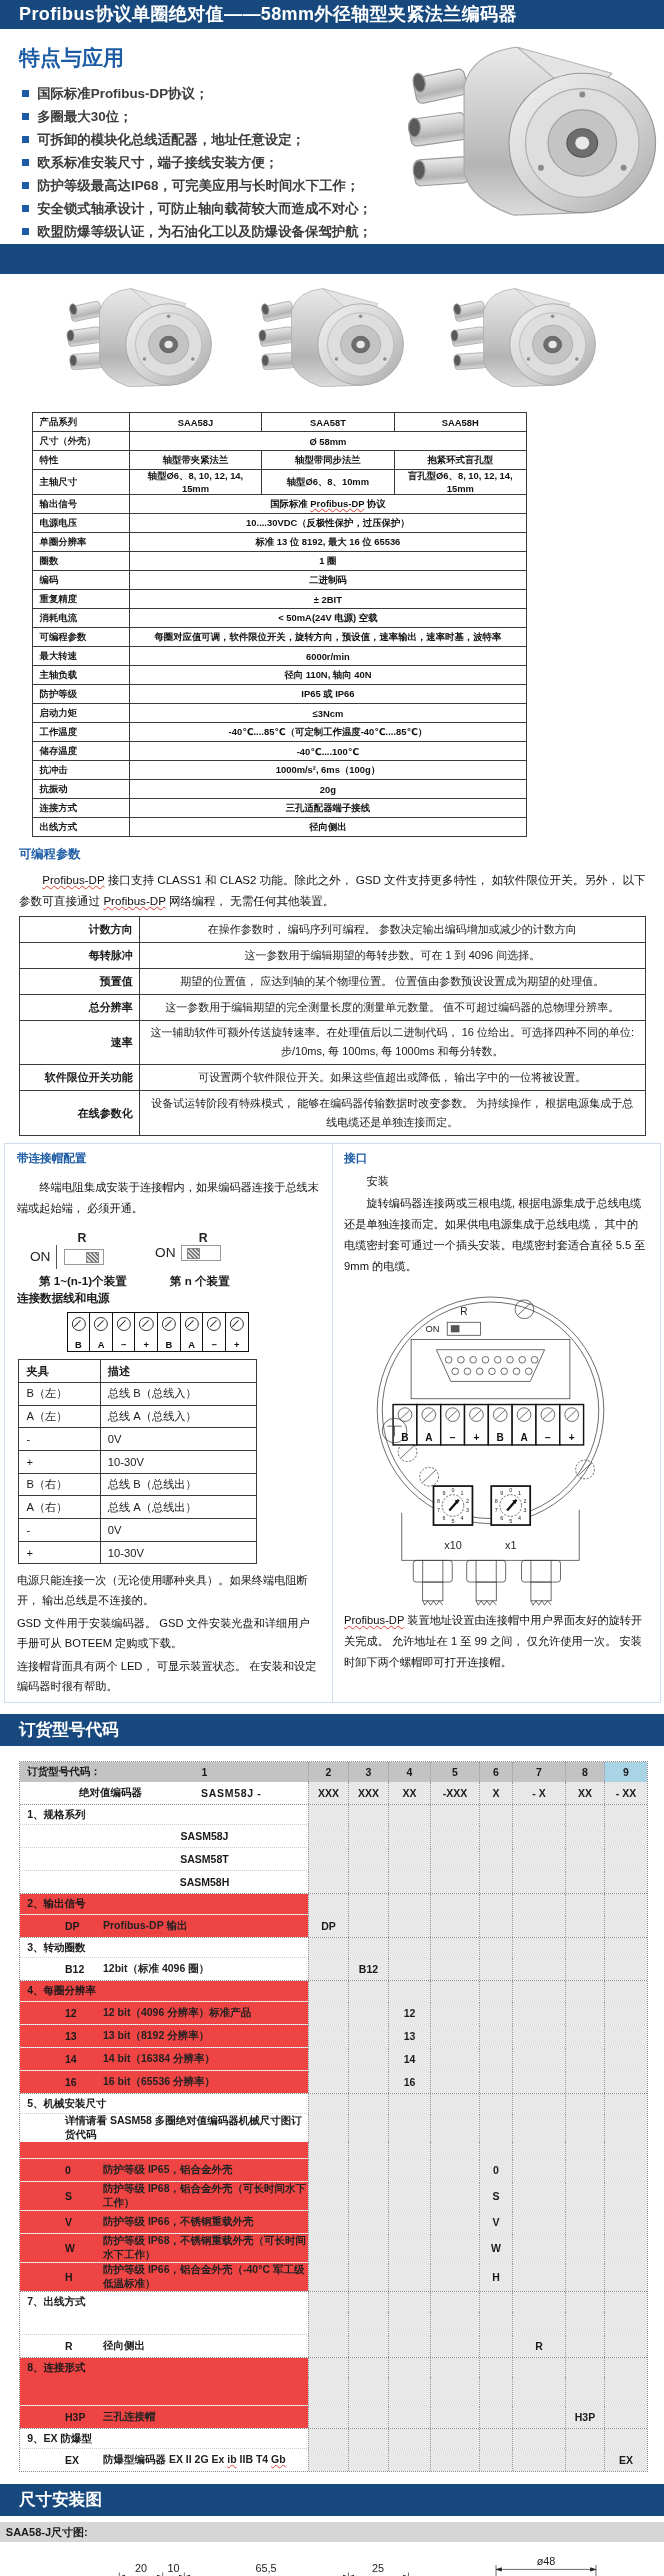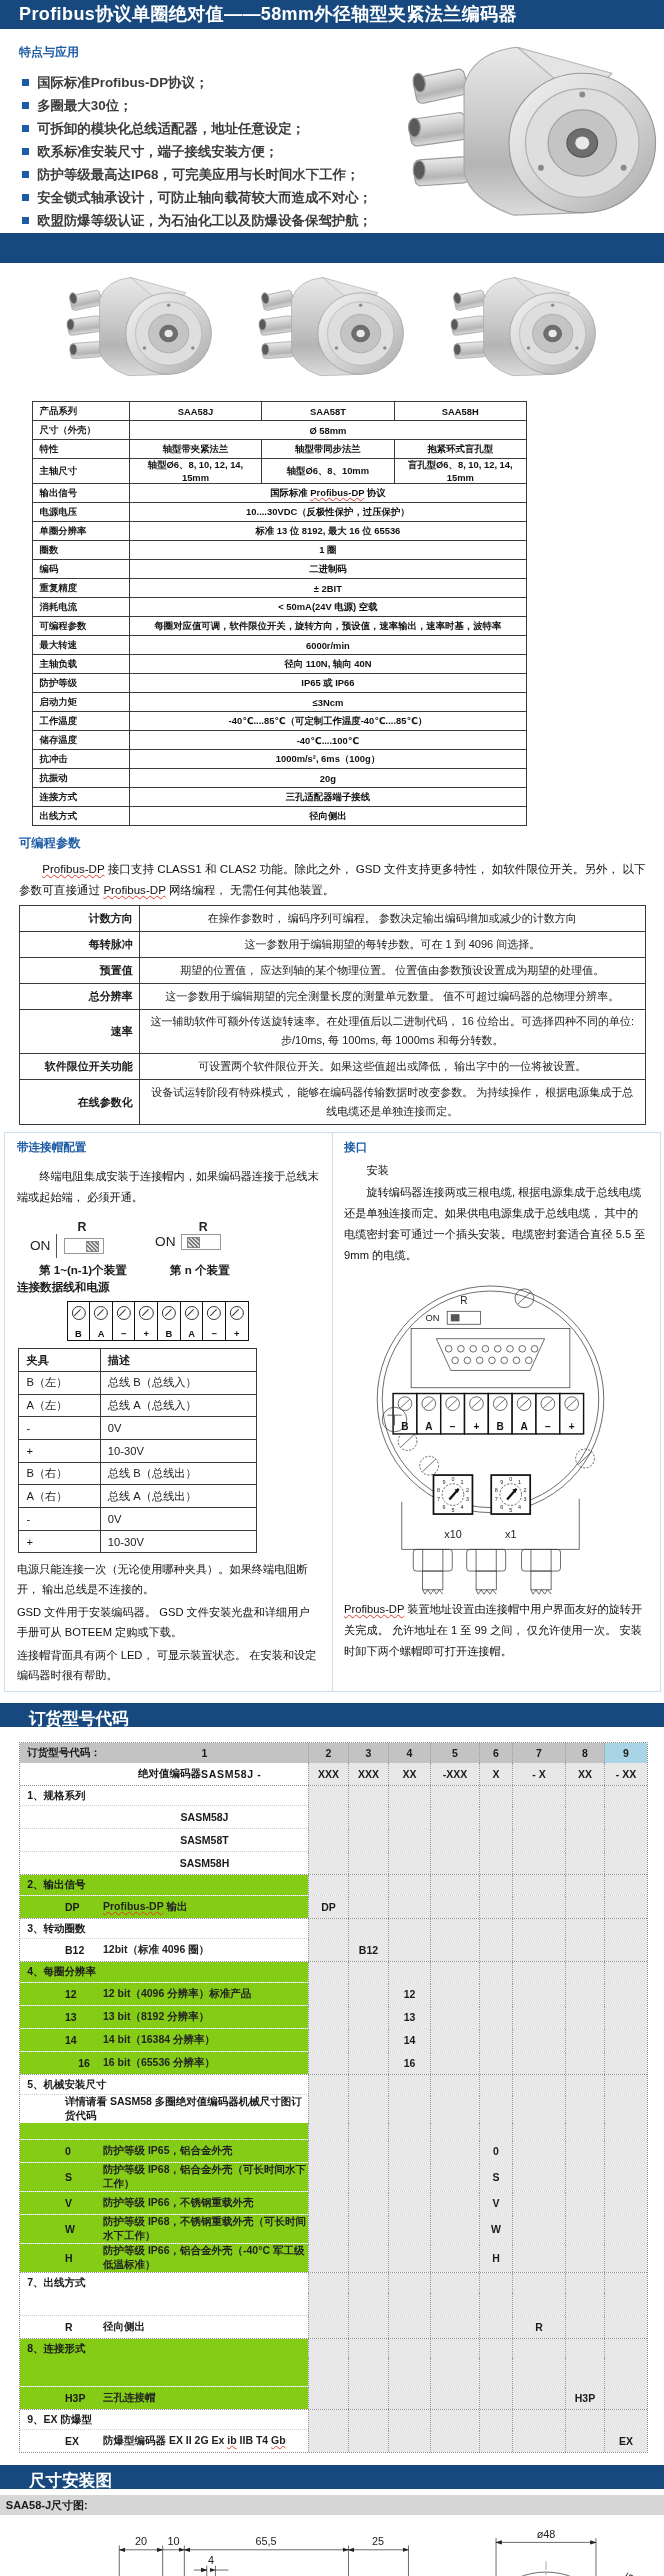--- a/index.html
+++ b/index.html
@@ -4,21 +4,21 @@
 <style>
   html,body{margin:0;padding:0;}
   body{
     width:665px;height:2576px;overflow:hidden;position:relative;background:#fff;
     font-family:"Liberation Sans","DejaVu Sans",sans-serif;color:#1a1a1a;
     -webkit-font-smoothing:antialiased;
   }
   .navy-bar{background:#17497f;color:#fff;}
   #title-bar{height:29px;line-height:29px;font-size:18px;font-weight:bold;padding-left:19px;letter-spacing:0.4px;}
   .blue-h{color:#1d5ca5;font-weight:bold;}
-  #features-heading{font-size:12px;margin:14.5px 0 0 19px;}
+  #features-heading{font-size:21px;margin:14.5px 0 0 19px;}
   #features-list{margin:10px 0 0 22px;width:390px;}
   .feat-item{display:flex;align-items:flex-start;font-size:13.4px;font-weight:600;color:#3c3c3c;line-height:23px;}
   .feat-sq{flex:0 0 6.5px;height:6.5px;background:#1d5ca5;margin:8.7px 8.7px 0 0;}
   #hero-wrap{position:absolute;right:0;top:30px;width:260px;height:210px;}
   #divider-bar{height:30px;margin-top:1.4px;}
   #products-row{height:134px;display:flex;justify-content:center;gap:40px;padding-top:2.9px;}
   .prod{width:152px;height:129px;}
 
   
   #spec-table{border-collapse:collapse;margin:1.4px 0 0 32px;width:495px;table-layout:fixed;font-size:9.4px;border-radius:20px;}
@@ -62,40 +62,40 @@
 
   #clamp-table{border-collapse:collapse;margin:4.3px 0 5.8px 1.4px;width:239px;font-size:11.2px;}
   #clamp-table th,#clamp-table td{border:0.7px solid #3a3a3a;padding:2.2px 7.2px;text-align:left;height:17.3px;}
   #clamp-table th{font-weight:600;}
   #clamp-table td:first-child{width:66px;}
   .note{font-size:11.2px;line-height:20px;color:#111;margin-top:1.4px;}
 
   #cap-svg-wrap{margin:2.9px 0 1.4px 13px;}
 
   
-  #order-bar,#dims-bar{height:24px;line-height:32px;font-size:16.6px;font-weight:bold;padding-left:29px;}
+  #order-bar,#dims-bar{height:32px;line-height:32px;font-size:16.6px;font-weight:bold;padding-left:19px;}
   #order-bar{margin-top:11.6px;}
   #order-table{margin:14.5px 0 0 19px;width:627px;border:0.7px dotted #8a8a8a;font-size:10.5px;}
   .oc-row{display:grid;grid-template-columns:288px 40px 40px 42px 49px 33px 53px 39px 1fr;min-height:19.5px;align-items:center;}
   .oc-c{align-self:stretch;border-left:0.7px dotted #9a9a9a;background:#e8e8e8;display:flex;align-items:center;justify-content:center;font-weight:600;}
   .oc-desc{align-self:stretch;display:flex;align-items:center;background:#fff;}
-  .shade .oc-desc{background:#84cc16;}
+  .shade .oc-desc{background:#ef4444;}
   .oc-head .oc-desc{background:#c3c3c3;}
   .oc-head .oc-c{background:#c3c3c3;font-weight:bold;}
   .oc-head .c9{background:#a8d4e6 !important;}
   .oc-title{font-weight:600;padding-left:7.2px;}
   .oc-code{margin-left:45px;min-width:38px;font-weight:600;}
   .oc-text{font-weight:600;color:#222;}
   .oc-center{margin-left:123px;width:123px;text-align:center;font-weight:bold;}
   .oc-sec-top{border-top:0.7px dotted #8a8a8a;}
   .oc-opt{border-top:0.7px dotted #cdcdcd;}
   .oc-note{margin-left:45px;font-weight:600;}
   .oc-head-label{padding-left:7.2px;font-weight:bold;}
   .oc-head-one{flex:1;text-align:center;font-weight:bold;}
-  .model-name{width:181px;text-align:right;font-weight:bold;}
+  .model-name{width:181px;text-align:center;font-weight:bold;}
   .model-base{font-weight:bold;letter-spacing:0.7px;text-align:right;}
 
   
   #dims-bar{margin-top:11.6px;}
   #dims-sub{height:20px;line-height:20px;background:#d6d6d6;margin-top:5.8px;padding-left:5.8px;font-size:11px;font-weight:600;color:#1a1a1a;}
   #drawings{display:flex;margin-top:10px;}
   svg text{font-family:"Liberation Sans","DejaVu Sans",sans-serif;}
   .dimtxt{font-size:15px;fill:#222;}
   .thin{stroke:#333;stroke-width:1;fill:none;}
   .thick{stroke:#1c1c1c;stroke-width:1.6;fill:#fff;}
@@ -818,21 +818,21 @@
       </div>
       <div class="oc-c"></div>
       <div class="oc-c"></div>
       <div class="oc-c">14</div>
       <div class="oc-c"></div>
       <div class="oc-c"></div>
       <div class="oc-c"></div>
       <div class="oc-c"></div>
       <div class="oc-c c9"></div>
     </div>
-    <div class="oc-row oc-opt shade" style="min-height: 22px; text-align: center;">
+    <div class="oc-row oc-opt shade" style="min-height: 22px;">
       <div class="oc-desc">
         <span class="oc-code">16</span>
         <span class="oc-text">16 bit（65536 分辨率）</span>
       </div>
       <div class="oc-c"></div>
       <div class="oc-c"></div>
       <div class="oc-c">16</div>
       <div class="oc-c"></div>
       <div class="oc-c"></div>
       <div class="oc-c"></div>

